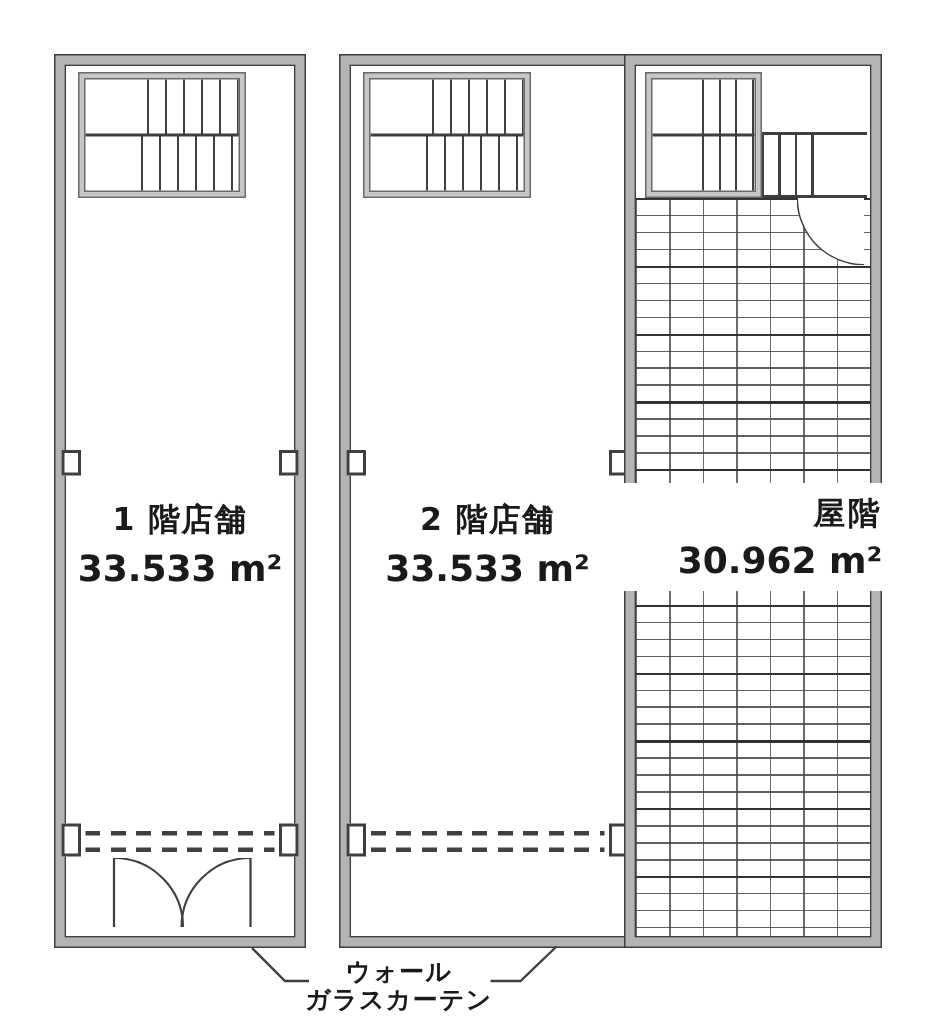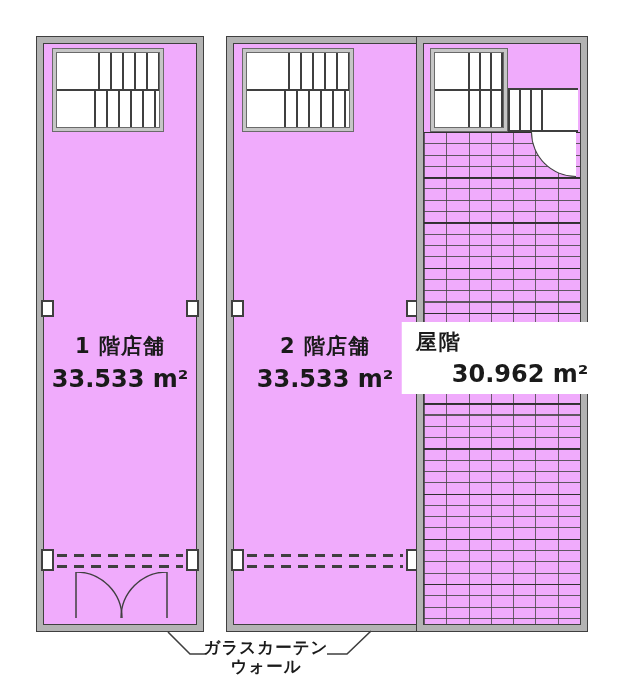--- a/index.html
+++ b/index.html
@@ -10,21 +10,21 @@
     --text:#1a1a1a;
   }
   html,body{margin:0;padding:0;background:var(--background);}
   body{font-family:"DejaVu Sans","Liberation Sans",sans-serif;color:var(--text);}
   .canvas{position:relative;width:628px;height:683px;background:var(--background);overflow:hidden;}
 
   
   .plan{position:absolute;top:36px;height:596px;box-sizing:border-box;
         border:1px solid var(--line);background:var(--wall-fill);padding:6px;}
   .inner{position:relative;box-sizing:border-box;width:100%;height:100%;
-         border:1px solid var(--line);background:#f0abfc;}
+         border:1px solid var(--line);background:#ffffff;}
 
   
   .stairbox{position:absolute;box-sizing:border-box;border:1px solid #6a6a6a;
             background:var(--stair-fill);padding:3px;}
   .stairin{position:relative;width:100%;height:100%;box-sizing:border-box;
            border:1px solid #6a6a6a;background:#fff;}
   .treads{position:absolute;right:0;
           background:repeating-linear-gradient(90deg,var(--line) 0 1.6px,transparent 1.6px 12px);}
   .treads.dense{background:repeating-linear-gradient(90deg,var(--line) 0 1.6px,transparent 1.6px 11px);}
   .stair-divider{position:absolute;left:0;right:0;top:50%;height:2.4px;margin-top:-1.2px;background:var(--line);}
@@ -53,21 +53,21 @@
   
   .dashrow{position:absolute;left:13px;right:13px;height:3px;
            background:repeating-linear-gradient(90deg,var(--line) 0 10px,transparent 10px 17px);}
   .cap{position:absolute;width:13px;height:22px;box-sizing:border-box;background:#fff;border:2px solid var(--line);}
 
   
   .labelblock{position:absolute;left:0;right:0;text-align:center;}
   .labelblock .name{font-size:21px;font-weight:600;letter-spacing:1px;}
   .labelblock .area{font-size:24px;font-weight:600;margin-top:5px;}
   .labelpatch{position:absolute;left:50%;transform:translateX(-50%);background:#fff;
-              padding:6px 14px;text-align:left;white-space:nowrap;}
+              padding:6px 14px;text-align:right;white-space:nowrap;}
   .labelpatch .name{font-size:21px;font-weight:600;letter-spacing:2px;}
   .labelpatch .area{font-size:24px;font-weight:600;margin-top:4px;margin-left:36px;}
 
   
   .callout{position:absolute;left:191px;top:638px;width:150px;text-align:center;
            font-size:16.5px;font-weight:600;line-height:19px;letter-spacing:1px;}
 
   svg.overlay{position:absolute;left:0;top:0;pointer-events:none;}
   svg.door{position:absolute;left:0;bottom:2px;}
 </style>
@@ -161,17 +161,17 @@
       </div>
     </div>
   </div>
 
   <svg class="overlay" width="628" height="683" viewBox="0 0 628 683">
     <path d="M168 632 L190 654 H206" stroke="#3f3f3f" stroke-width="1.6" fill="none"></path>
     <path d="M327 654 H347 L371 631" stroke="#3f3f3f" stroke-width="1.6" fill="none"></path>
   </svg>
 
   <div class="callout">
+    <div>ウォール</div>
     <div>ガラスカーテン</div>
-    <div>ウォール</div>
   </div>
 
 </div>
 
 </body></html>

